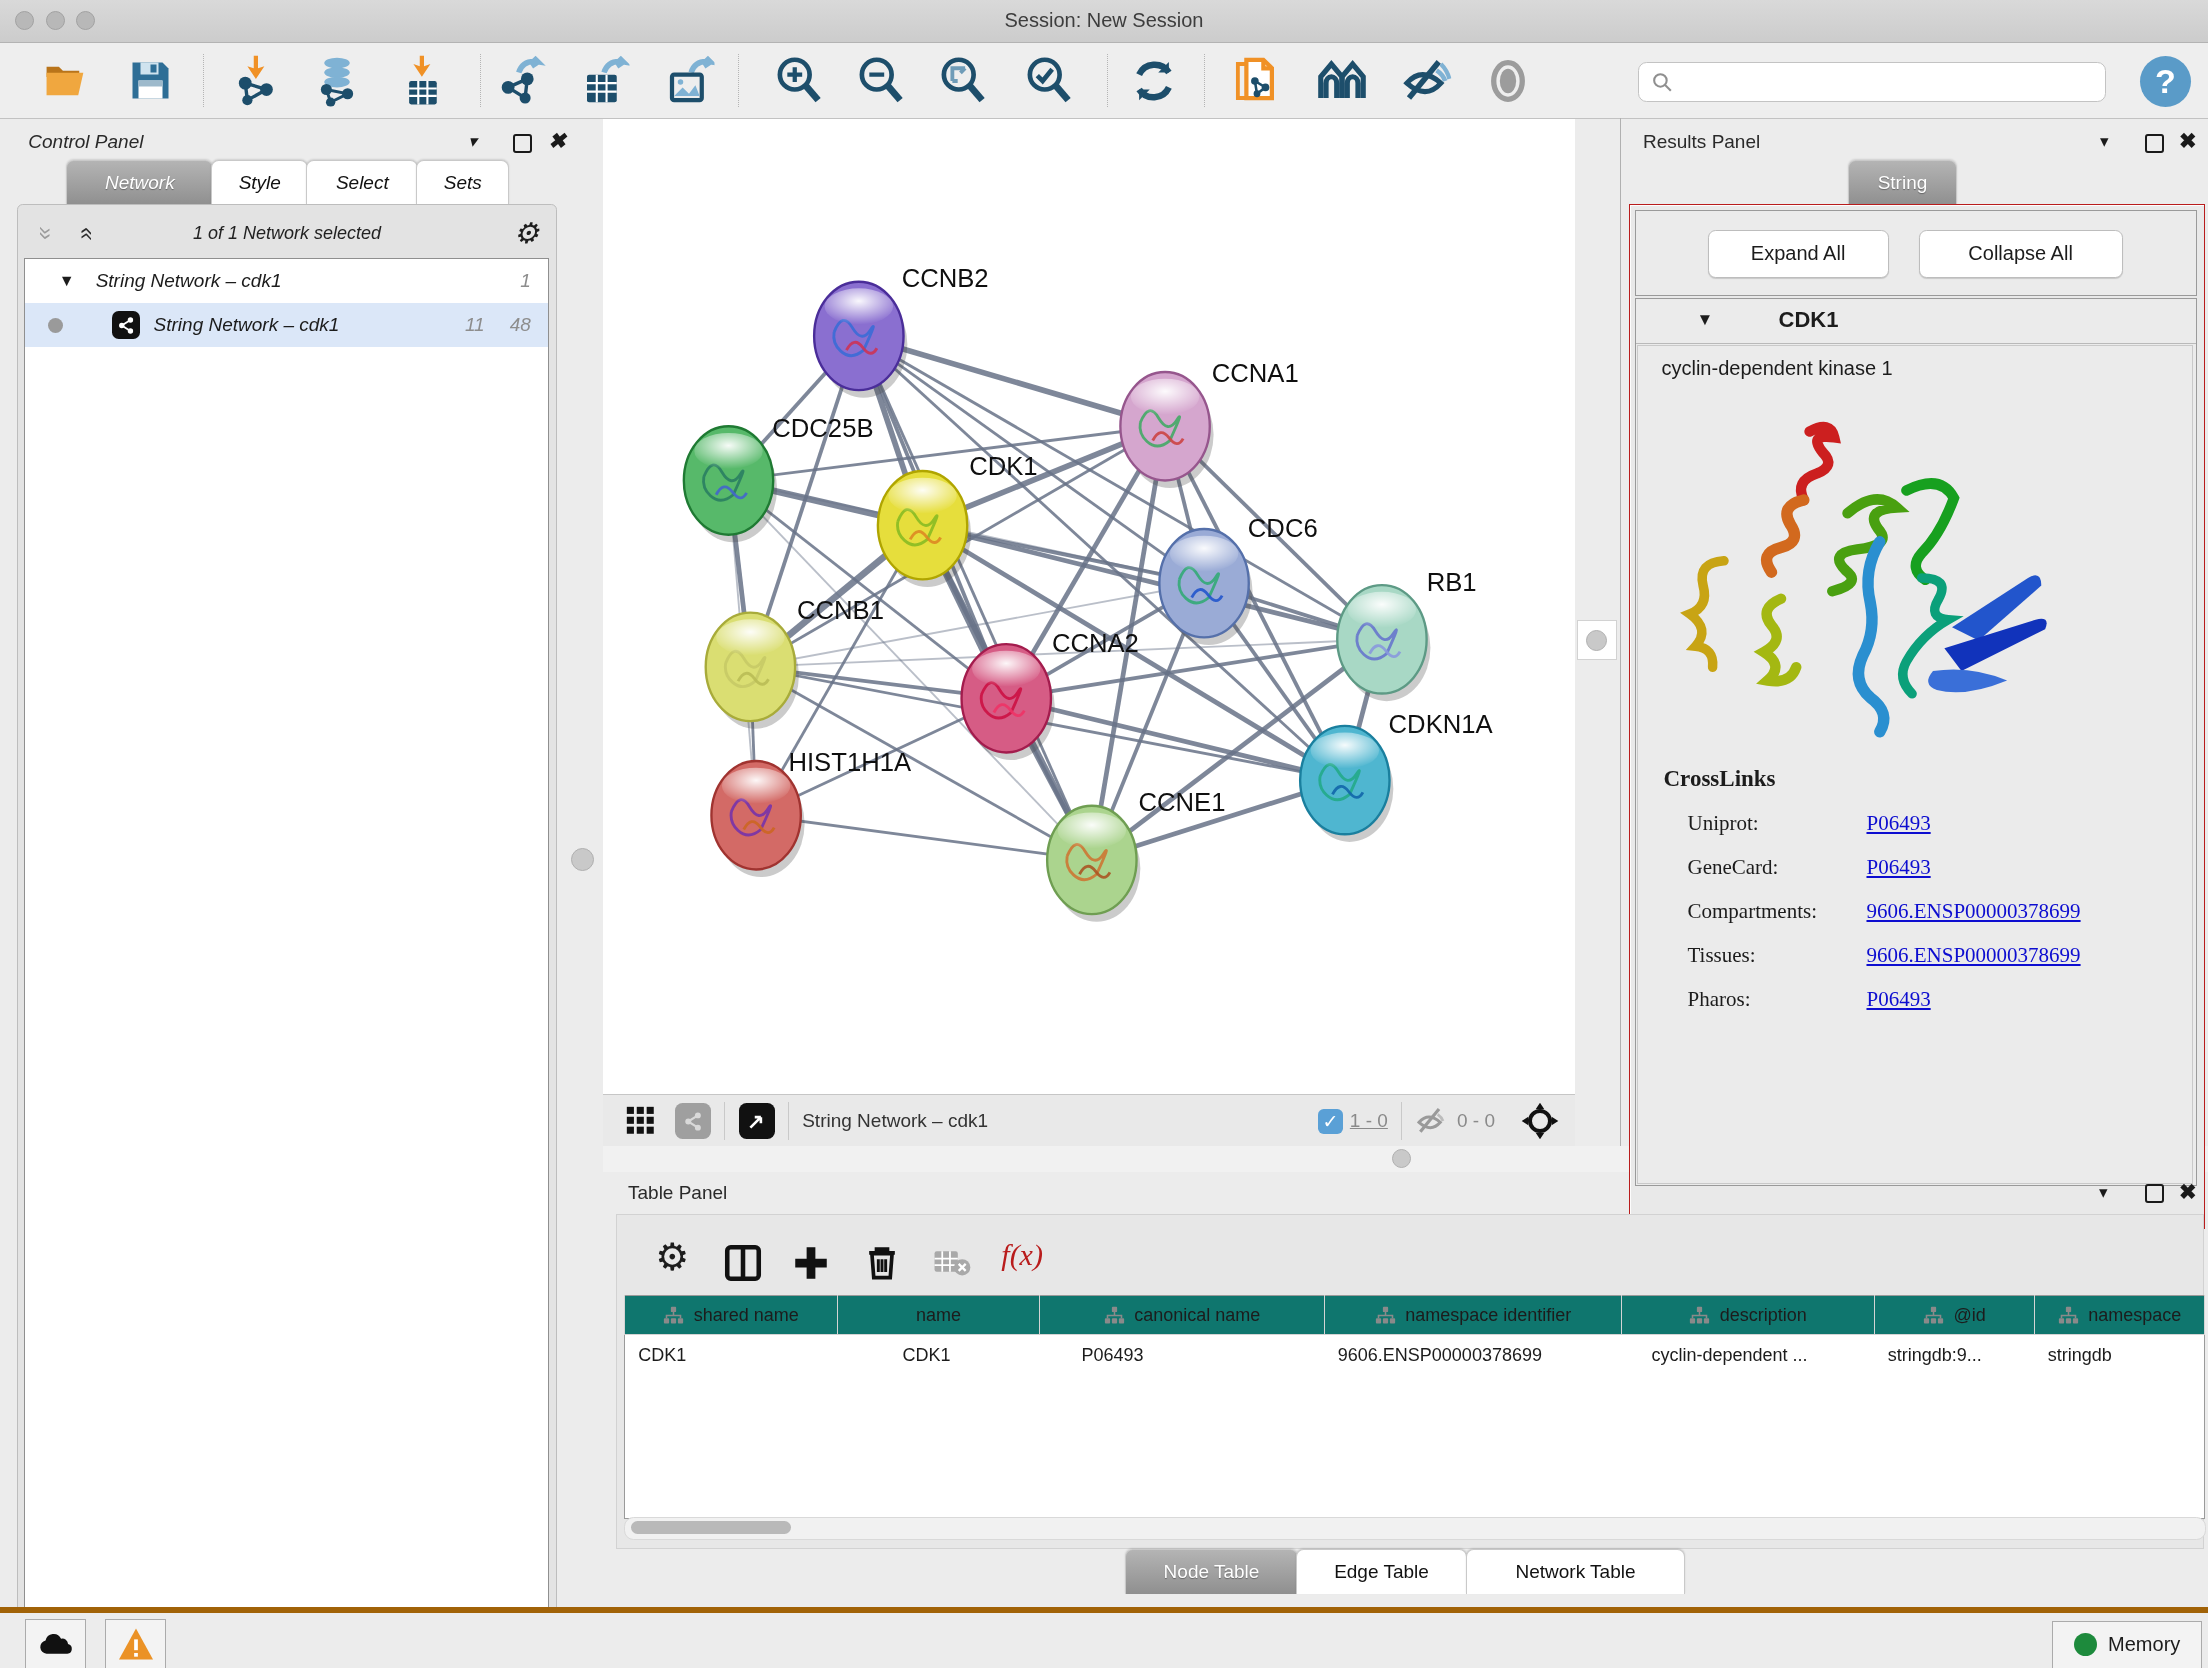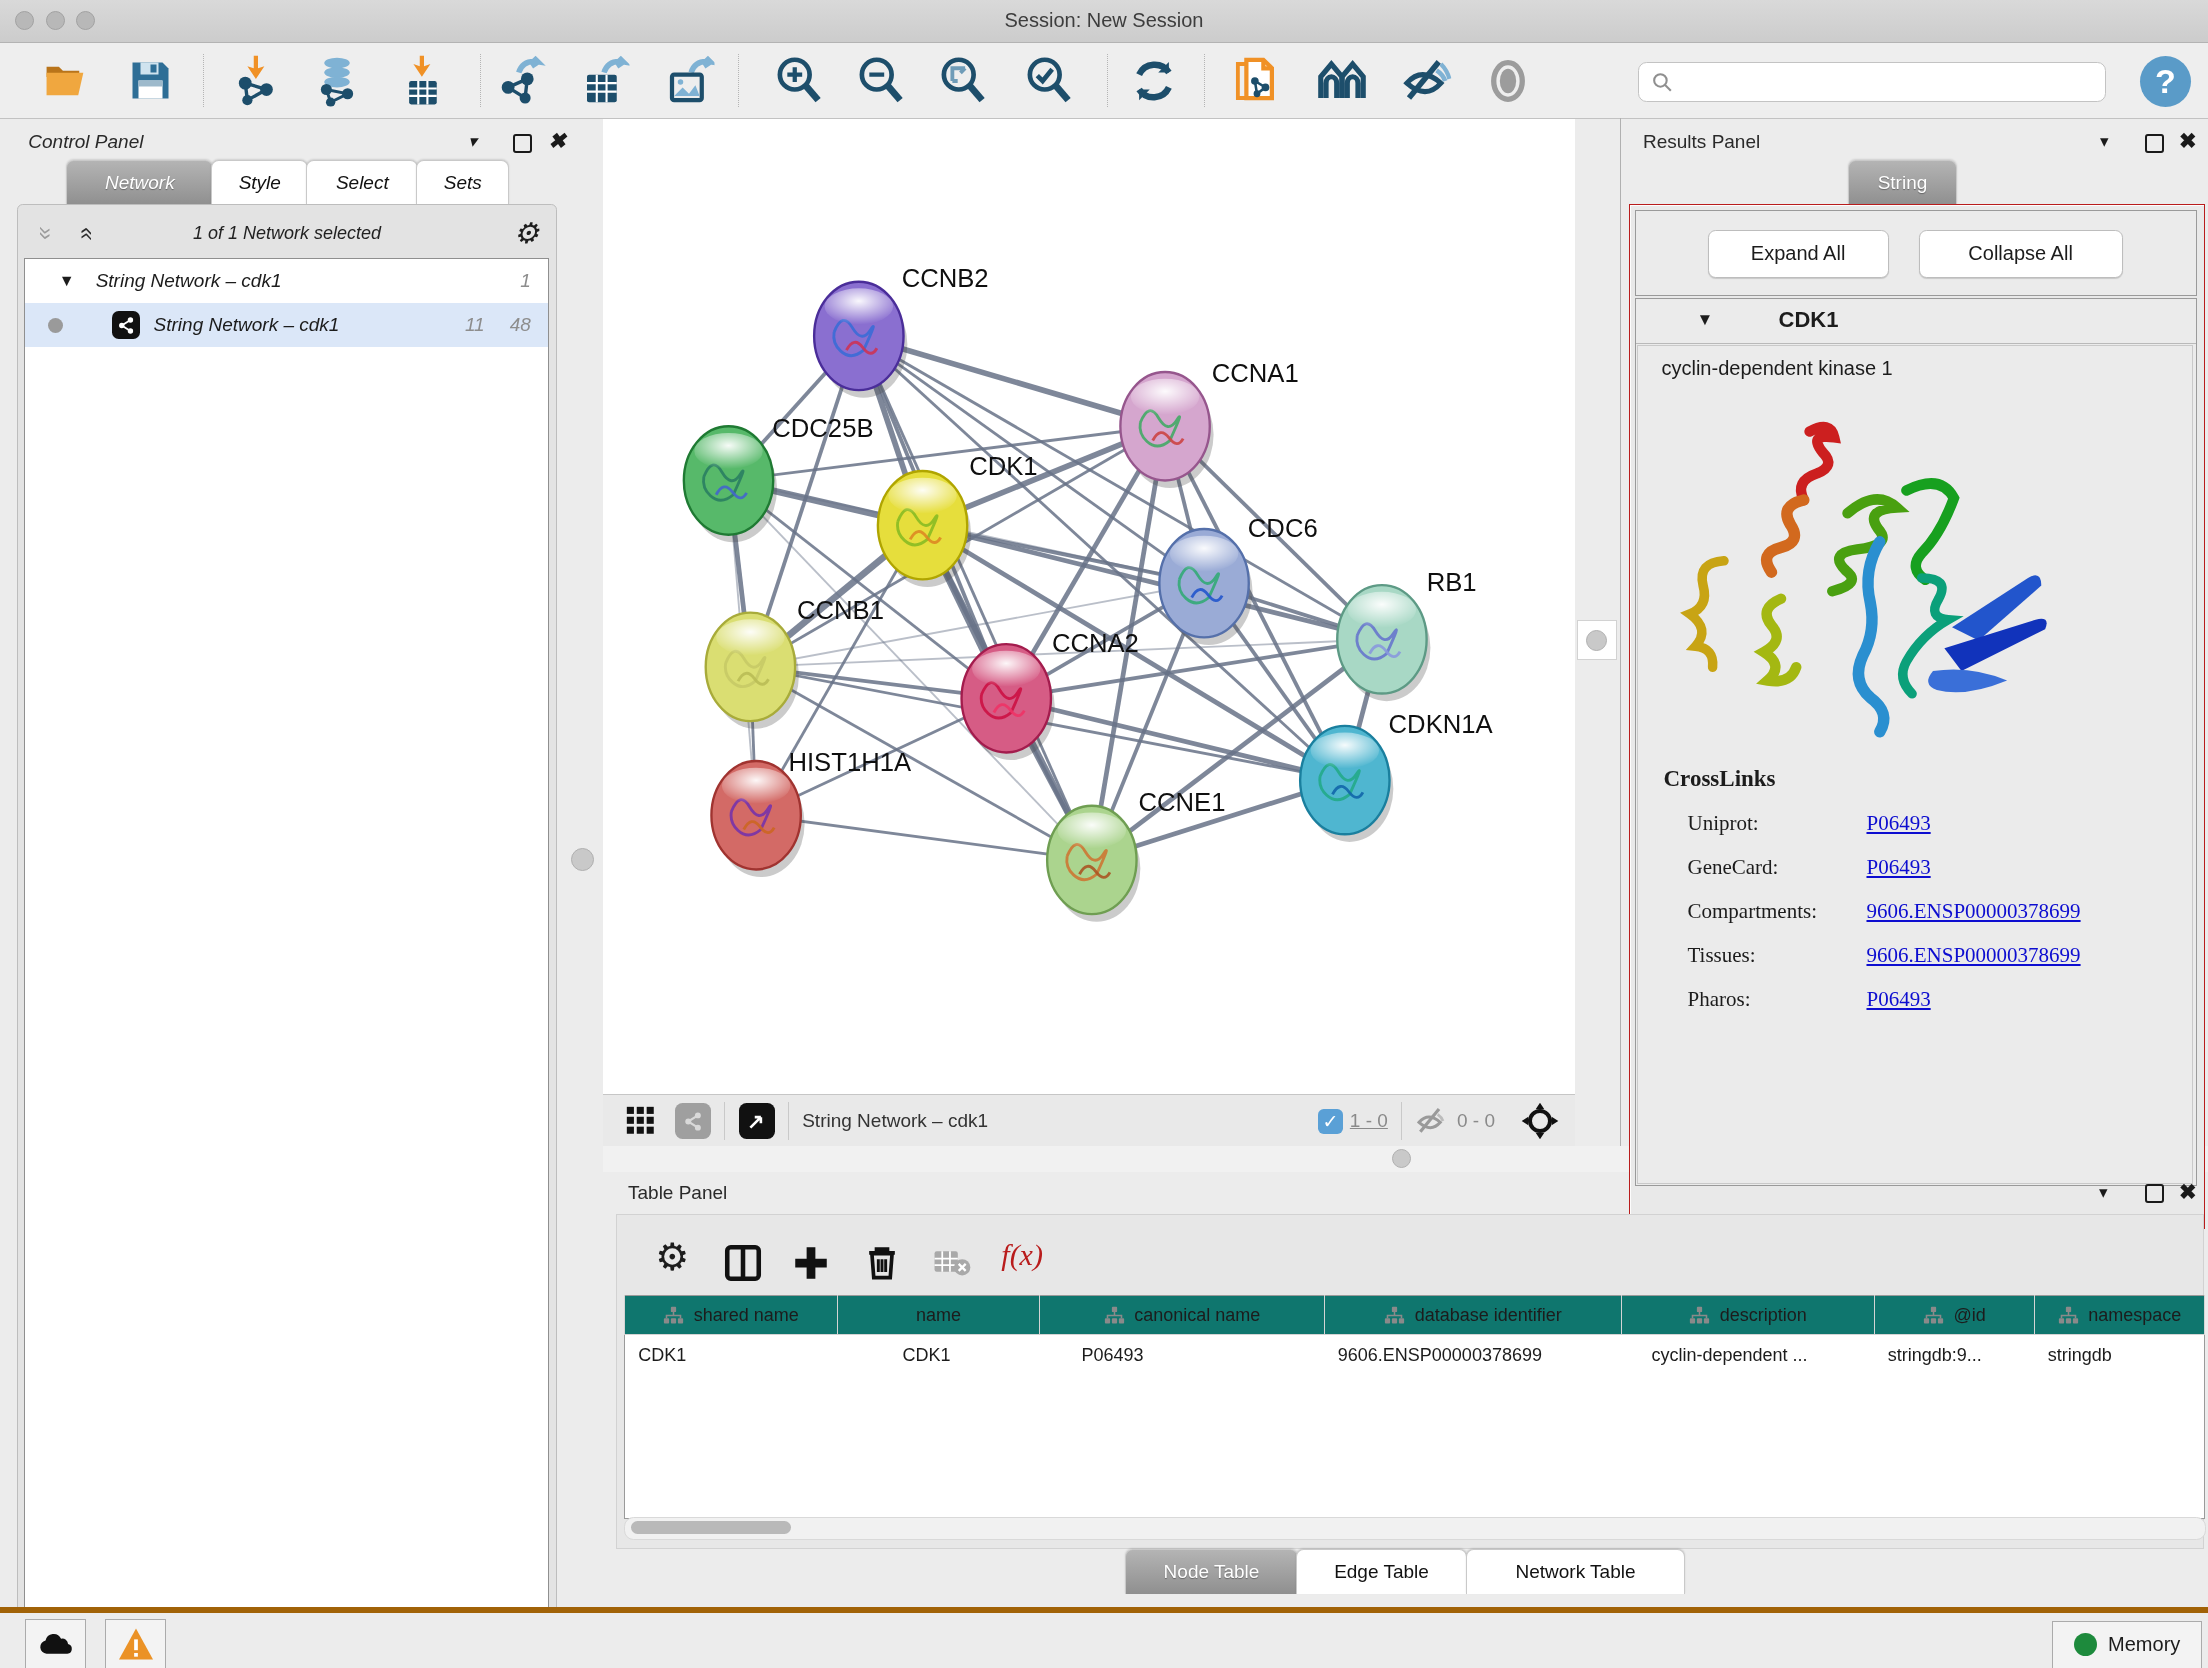--- a/index.html
+++ b/index.html
@@ -656,21 +656,21 @@
                 <span class="hcell">
                   <svg width="21" height="21" viewBox="0 0 24 24">
                     <g fill="#8a8a8a">
                       <rect x="9" y="2" width="6" height="6" rx="1"></rect>
                       <rect x="1" y="15" width="6" height="6" rx="1"></rect>
                       <rect x="9" y="15" width="6" height="6" rx="1"></rect>
                       <rect x="17" y="15" width="6" height="6" rx="1"></rect>
                       <path d="M12 8 v4 M4 15 v-3 h16 v3" stroke="#8a8a8a" stroke-width="1.8" fill="none"></path>
                     </g>
                   </svg>
-                  <span>database identifier</span>
+                  <span>namespace identifier</span>
                 </span>
               </th>
             <th>
                 <span class="hcell">
                   <svg width="21" height="21" viewBox="0 0 24 24">
                     <g fill="#8a8a8a">
                       <rect x="9" y="2" width="6" height="6" rx="1"></rect>
                       <rect x="1" y="15" width="6" height="6" rx="1"></rect>
                       <rect x="9" y="15" width="6" height="6" rx="1"></rect>
                       <rect x="17" y="15" width="6" height="6" rx="1"></rect>

